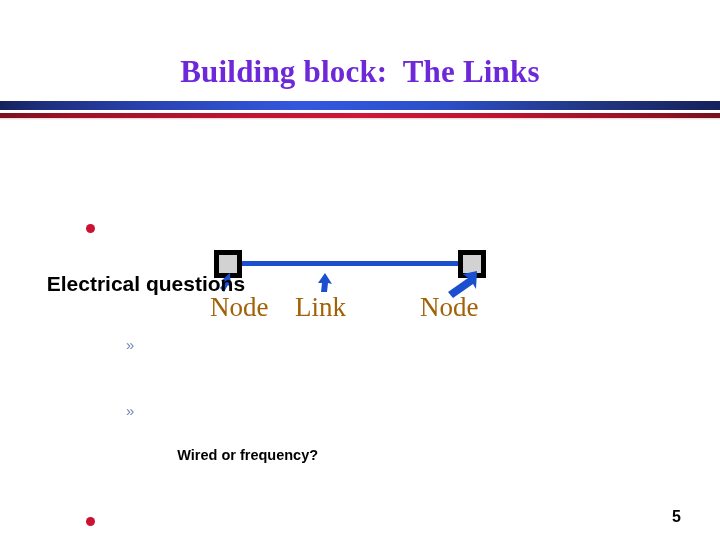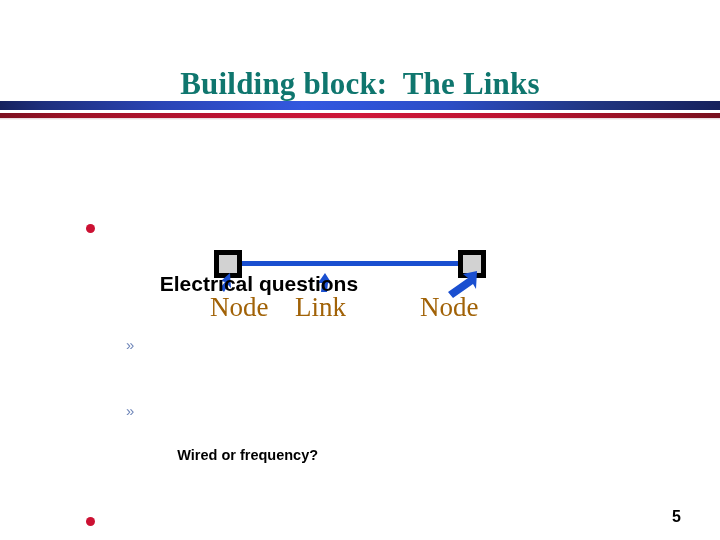--- a/index.html
+++ b/index.html
@@ -25,23 +25,22 @@
     position: absolute;
     left: 0;
     top: 53px;
     width: 720px;
     text-align: center;
     font-family: "Liberation Serif", "DejaVu Serif", serif;
     font-weight: bold;
     font-size: 31px;
     line-height: 38px;
     letter-spacing: 0.2px;
-    color: #0f766e;
+    color: #6d28d9;
     white-space: pre;
-    margin-top: 12px;
   }
 
   
   .divider-blue {
     position: absolute;
     left: 0;
     top: 101px;
     width: 720px;
     height: 9px;
     background: linear-gradient(to right,
@@ -133,21 +132,20 @@
   .content {
     position: absolute;
     left: 0;
     top: 214px;
     width: 720px;
   }
   .bullet-group { position: relative; }
 
   .bullet-l1 {
     position: relative;
-    padding-left: 113px;
     min-height: 28px;
     font-size: 21px;
     line-height: 28px;
     font-weight: bold;
     color: #000000;
     white-space: pre;
   }
   .bullet-l1 .marker-dot {
     position: absolute;
     left: 86px;

